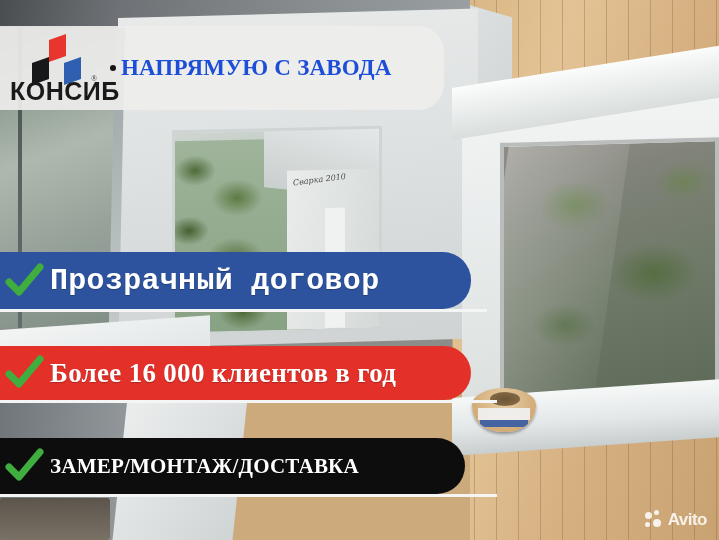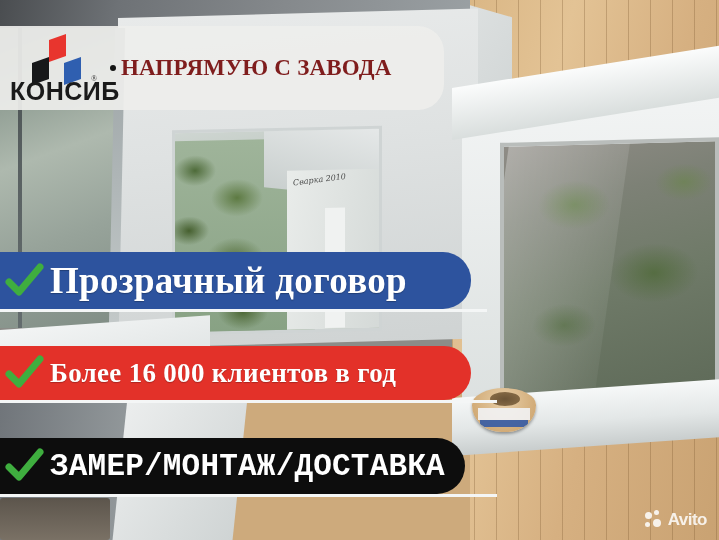--- a/index.html
+++ b/index.html
@@ -110,43 +110,43 @@
   }
   .logo{position:relative;width:104px;height:78px;flex:0 0 104px;margin-left:14px;}
   .dia{position:absolute;width:17px;height:22px;transform:skewY(-20deg);}
   .dia.red{background:#e8352e;left:47px;top:8px;}
   .dia.blk{background:#17181a;left:30px;top:31px;}
   .dia.blue{background:#2f5fb0;left:62px;top:31px;}
   .logo-word{position:absolute;left:8px;top:48px;font-weight:bold;font-size:25px;
         letter-spacing:.5px;color:#1a1a1a;font-family:"Liberation Sans",sans-serif;}
   .logo-r{position:absolute;left:89px;top:45px;font-size:8px;color:#333;}
   .bullets{flex:1;padding-left:4px;}
-  .bline{font-weight:bold;color:#7f1d1d;line-height:1.12;white-space:nowrap;}
+  .bline{font-weight:bold;color:#1d4ed8;line-height:1.12;white-space:nowrap;}
   .bline.one{font-size:23px;letter-spacing:.2px;}
   .bline.two{font-size:25px;letter-spacing:.2px;}
   .dot{display:inline-block;width:6px;height:6px;border-radius:50%;background:#141414;
        vertical-align:middle;margin-right:5px;margin-bottom:4px;}
 
   
   .banner{position:absolute;left:-26px;display:flex;align-items:center;
           border-radius:0 28px 28px 0;padding-left:30px;box-sizing:border-box;}
   .b1{top:252px;width:497px;height:57px;background:#2d539e;}
   .b2{top:346px;width:497px;height:54px;background:#e33129;}
   .b3{top:438px;width:491px;height:56px;background:#0d0d0d;}
   .uline{position:absolute;left:0;height:3px;background:#f4f6f6;}
   .u1{top:309px;width:487px;}
   .u2{top:400px;width:497px;}
   .u3{top:494px;width:497px;}
   .check{flex:0 0 auto;width:40px;height:40px;margin-right:6px;}
   .check svg{display:block;}
   .btxt{color:#fff;font-weight:bold;white-space:nowrap;
         text-shadow:0 1px 1px rgba(0,0,0,.25);}
-  .b1 .btxt{font-size:37px;letter-spacing:.3px;}
+  .b1 .btxt{font-size:30px;letter-spacing:.3px;font-family:Liberation Mono, monospace;}
   .b2 .btxt{font-size:27px;letter-spacing:.3px;}
-  .b3 .btxt{font-size:31px;letter-spacing:.2px;font-family:Liberation Mono, monospace;text-align:center;}
+  .b3 .btxt{font-size:21px;letter-spacing:.2px;font-family:Liberation Serif, serif;text-align:center;}
 
   
   .avito{position:absolute;right:12px;bottom:10px;display:flex;align-items:center;
          opacity:.85;}
   .avito-dots{position:relative;width:20px;height:20px;margin-right:3px;}
   .avito-dots i{position:absolute;border-radius:50%;background:#fff;display:block;}
   .ad1{width:7px;height:7px;left:0;top:2px;}
   .ad2{width:5px;height:5px;left:9px;top:0px;}
   .ad3{width:5px;height:5px;left:0px;top:12px;}
   .ad4{width:8px;height:8px;left:8px;top:9px;}

